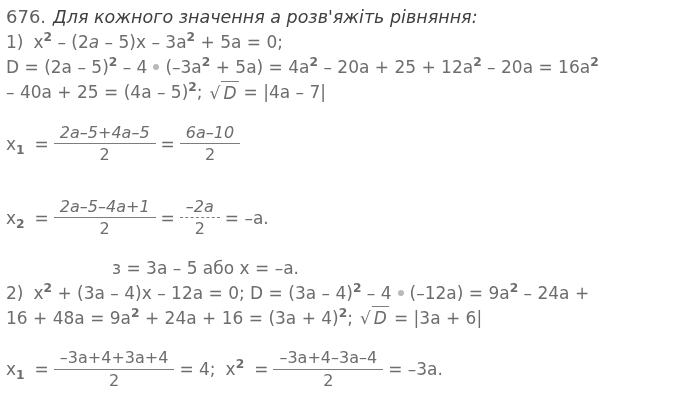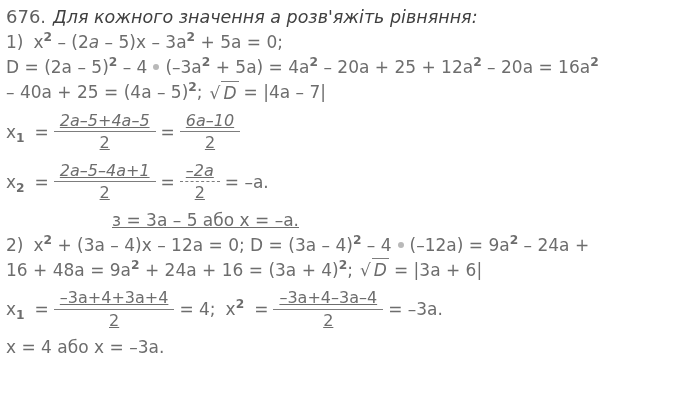--- a/index.html
+++ b/index.html
@@ -40,21 +40,21 @@
   .task-text {
     font-style: italic;
     color: #404040;
     font-size: 17.5px;
   }
   .body-line {
     margin: 2px 0 2px 6px;
     font-size: 17px;
     line-height: 1.35;
   }
-  .indent-2 { margin-left: 112px; text-decoration: underline; }
+  .indent-2 { margin-left: 112px; }
   .indent-3 { }
 
   sup.exp {
     font-size: 0.72em;
     font-weight: bold;
     vertical-align: super;
     line-height: 0;
   }
   sub.idx {
     font-size: 0.72em;
@@ -63,23 +63,22 @@
     line-height: 0;
   }
   .ital { font-style: italic; }
 
   .frac {
     display: inline-flex;
     flex-direction: column;
     align-items: center;
     justify-content: center;
     vertical-align: middle;
-    margin: 4px 5px;
+    margin: 16px 5px;
     font-size: 16px;
-    text-decoration: underline;
   }
   .frac .num {
     padding: 0 6px 1px 6px;
     line-height: 1.2;
   }
   .frac .den {
     padding: 1px 6px 0 6px;
     line-height: 1.2;
     border-top: 1.6px solid #7d7d7d;
     width: 100%;

